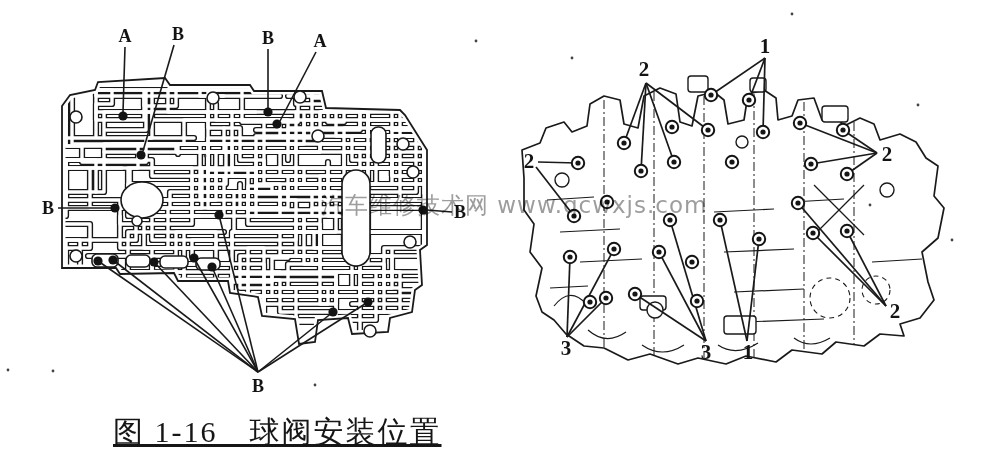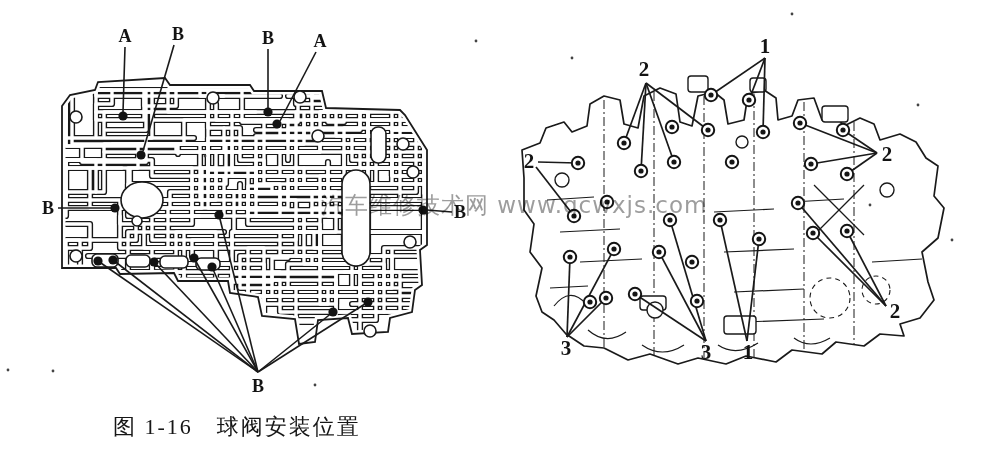--- a/index.html
+++ b/index.html
@@ -8,21 +8,21 @@
   .page svg{position:absolute;top:0;}
   #fig16{left:0;}
   #fig17{left:492px;}
   .lbl text{font-family:"Liberation Serif","DejaVu Serif",serif;fill:#131313;
             text-anchor:middle;font-weight:600;}
   #fig16 .lbl text{font-size:18px;}
   #fig17 .lbl text{font-size:21px;font-weight:700;}
   .watermark{position:absolute;left:321px;top:190px;font-size:23px;letter-spacing:1px;
              color:#8f8f8f;opacity:.88;white-space:nowrap;z-index:5;pointer-events:none;
              mix-blend-mode:multiply;font-family:"DejaVu Sans","Liberation Sans",sans-serif;}
-  .caption{position:absolute;font-size:22px;color:#161616;letter-spacing:2px;white-space:nowrap;}
+  .caption{position:absolute;font-size:30px;color:#161616;letter-spacing:2px;white-space:nowrap;text-decoration:underline;}
   .caption-left{left:113px;top:412px;}
   .caption-right{left:589px;top:416px;}
 </style>
 </head>
 <body>
 
 <div class="page">
 
   <svg id="fig16" width="500" height="408" viewBox="0 0 500 408">
     <defs>

